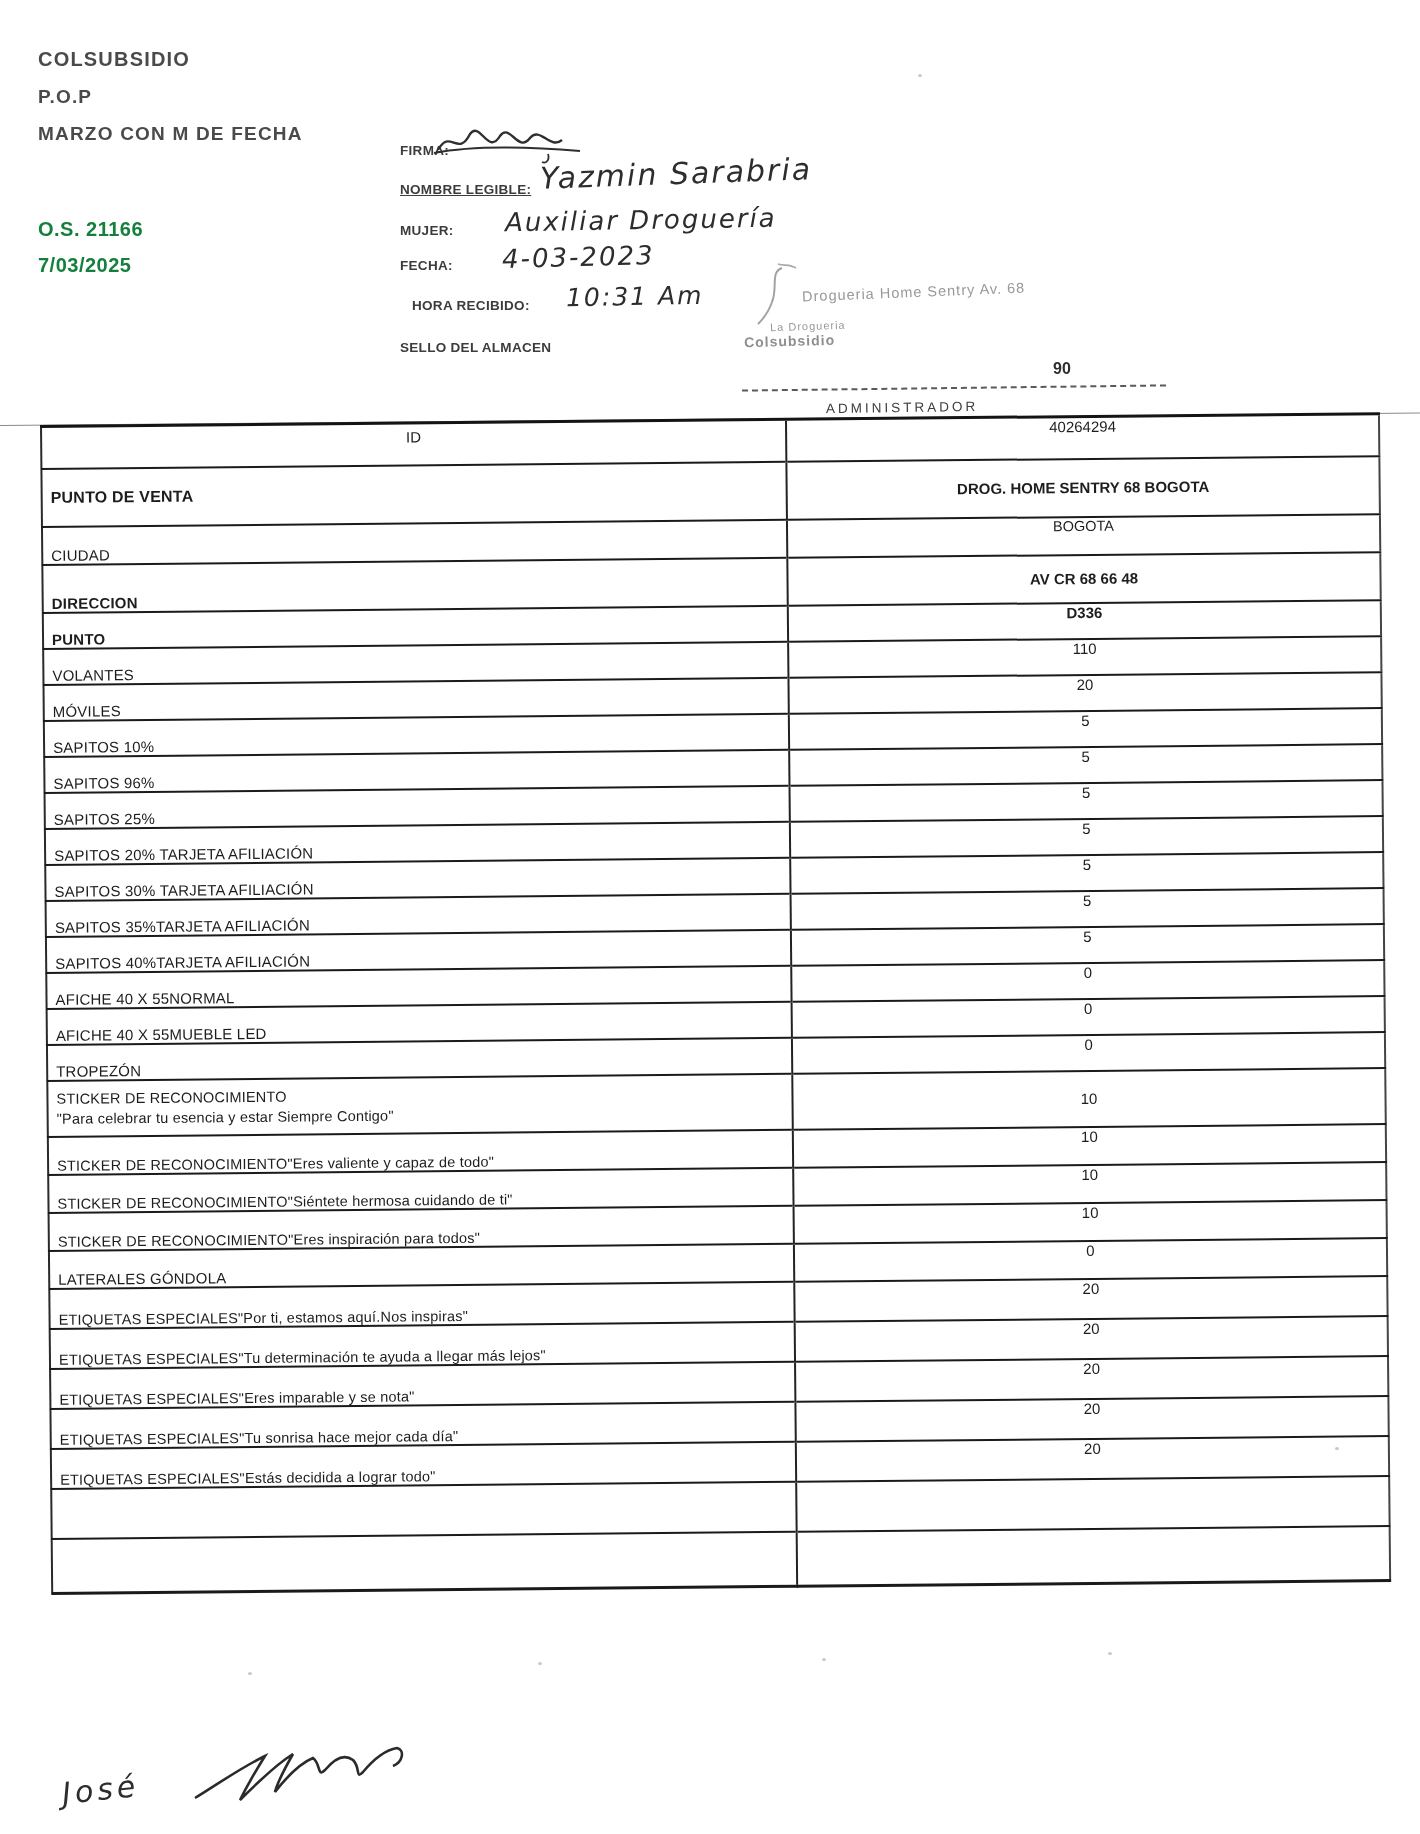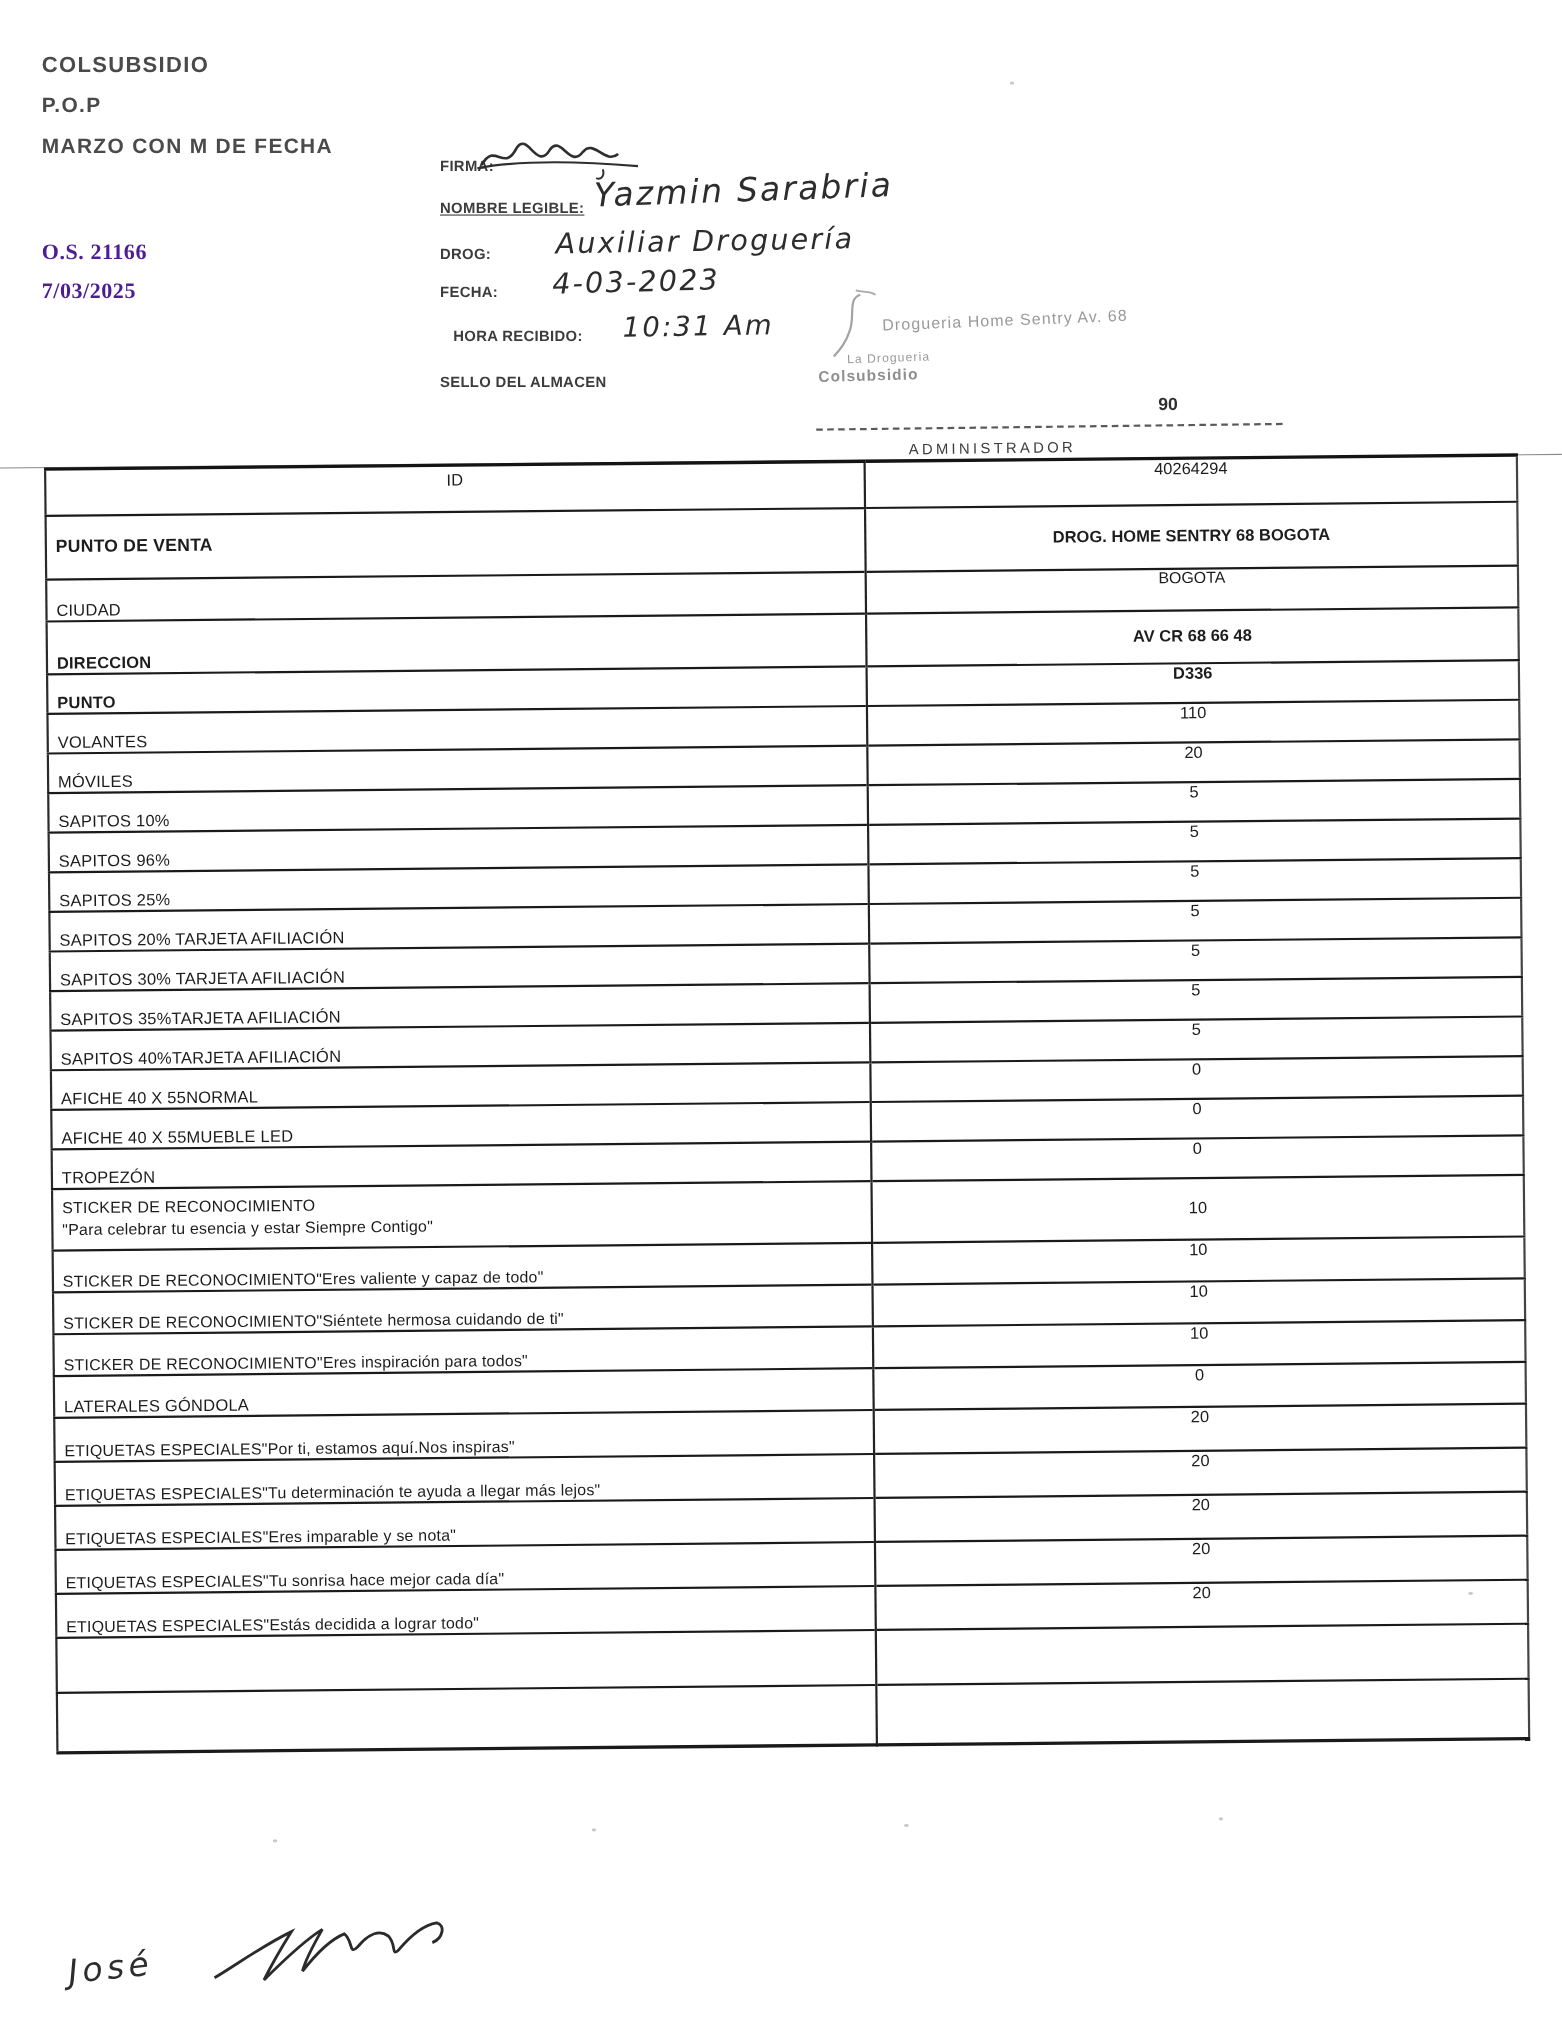--- a/index.html
+++ b/index.html
@@ -3,21 +3,21 @@
 <meta charset="utf-8">
 <style>
   html,body{margin:0;padding:0;background:#e8e8e8;}
   .page{
     position:relative; width:1420px; height:1834px; margin:0 auto;
     background:#ffffff; overflow:hidden;
     font-family:"Liberation Sans", sans-serif; color:#222;
   }
   .abs{position:absolute;}
   .hdr-line{font-size:20px; font-weight:bold; color:#4a4a4a; letter-spacing:1.2px; margin-bottom:15px;}
-  .os-line{font-size:20px; font-weight:bold; color:#4c1d95; letter-spacing:.5px; margin-bottom:13px;font-family:Liberation Serif, serif;}
+  .os-line{font-size:20px; font-weight:bold; color:#15803d; letter-spacing:.5px; margin-bottom:13px;}
   .cert{font-size:13.5px; font-weight:bold; color:#3c3c3c; line-height:17px; letter-spacing:.3px;}
   .flabel{font-size:13.5px; font-weight:bold; color:#3c3c3c; letter-spacing:.3px;}
   
   .hand{font-family:"DejaVu Sans", sans-serif; font-style:italic; color:#2d2d2d; letter-spacing:2px; white-space:nowrap;}
   
   .stamp{color:#999; letter-spacing:1px; white-space:nowrap;}
   
   .artifact-line{height:1px; background:#8a8a8a;}
   .dashes{border-top:2px dashed #5a5a5a;}
   
@@ -47,21 +47,21 @@
     <div class="hdr-line" style="font-size:19px;">MARZO CON M DE FECHA</div>
   </div>
   <div class="abs" style="left:38px; top:218px;">
     <div class="os-line">O.S. 21166</div>
     <div class="os-line">7/03/2025</div>
   </div>
 
 
   <div class="abs flabel" style="left:400px; top:143px;">FIRMA:</div>
   <div class="abs flabel" style="left:400px; top:182px;text-decoration:underline;">NOMBRE LEGIBLE:</div>
-  <div class="abs flabel" style="left:400px; top:223px;">DROG:</div>
+  <div class="abs flabel" style="left:400px; top:223px;">MUJER:</div>
   <div class="abs flabel" style="left:400px; top:258px;">FECHA:</div>
   <div class="abs flabel" style="left:400px; top:298px;padding-left:12px;">HORA RECIBIDO:</div>
   <div class="abs flabel" style="left:400px; top:340px;">SELLO DEL ALMACEN</div>
 
   <svg class="abs" style="left:430px; top:120px;" width="190" height="46" viewBox="0 0 190 46">
     <path d="M8 30 C 20 8, 28 38, 40 14 C 50 0, 58 36, 70 16 C 80 2, 88 34, 100 18 C 110 6, 120 30, 132 20" stroke="#2f2f2f" stroke-width="2.4" fill="none"></path>
     <path d="M4 33 C 40 26, 90 26, 150 31" stroke="#2f2f2f" stroke-width="2" fill="none"></path>
     <path d="M118 34 C 120 40, 116 44, 112 42" stroke="#2f2f2f" stroke-width="1.8" fill="none"></path>
   </svg>
 

